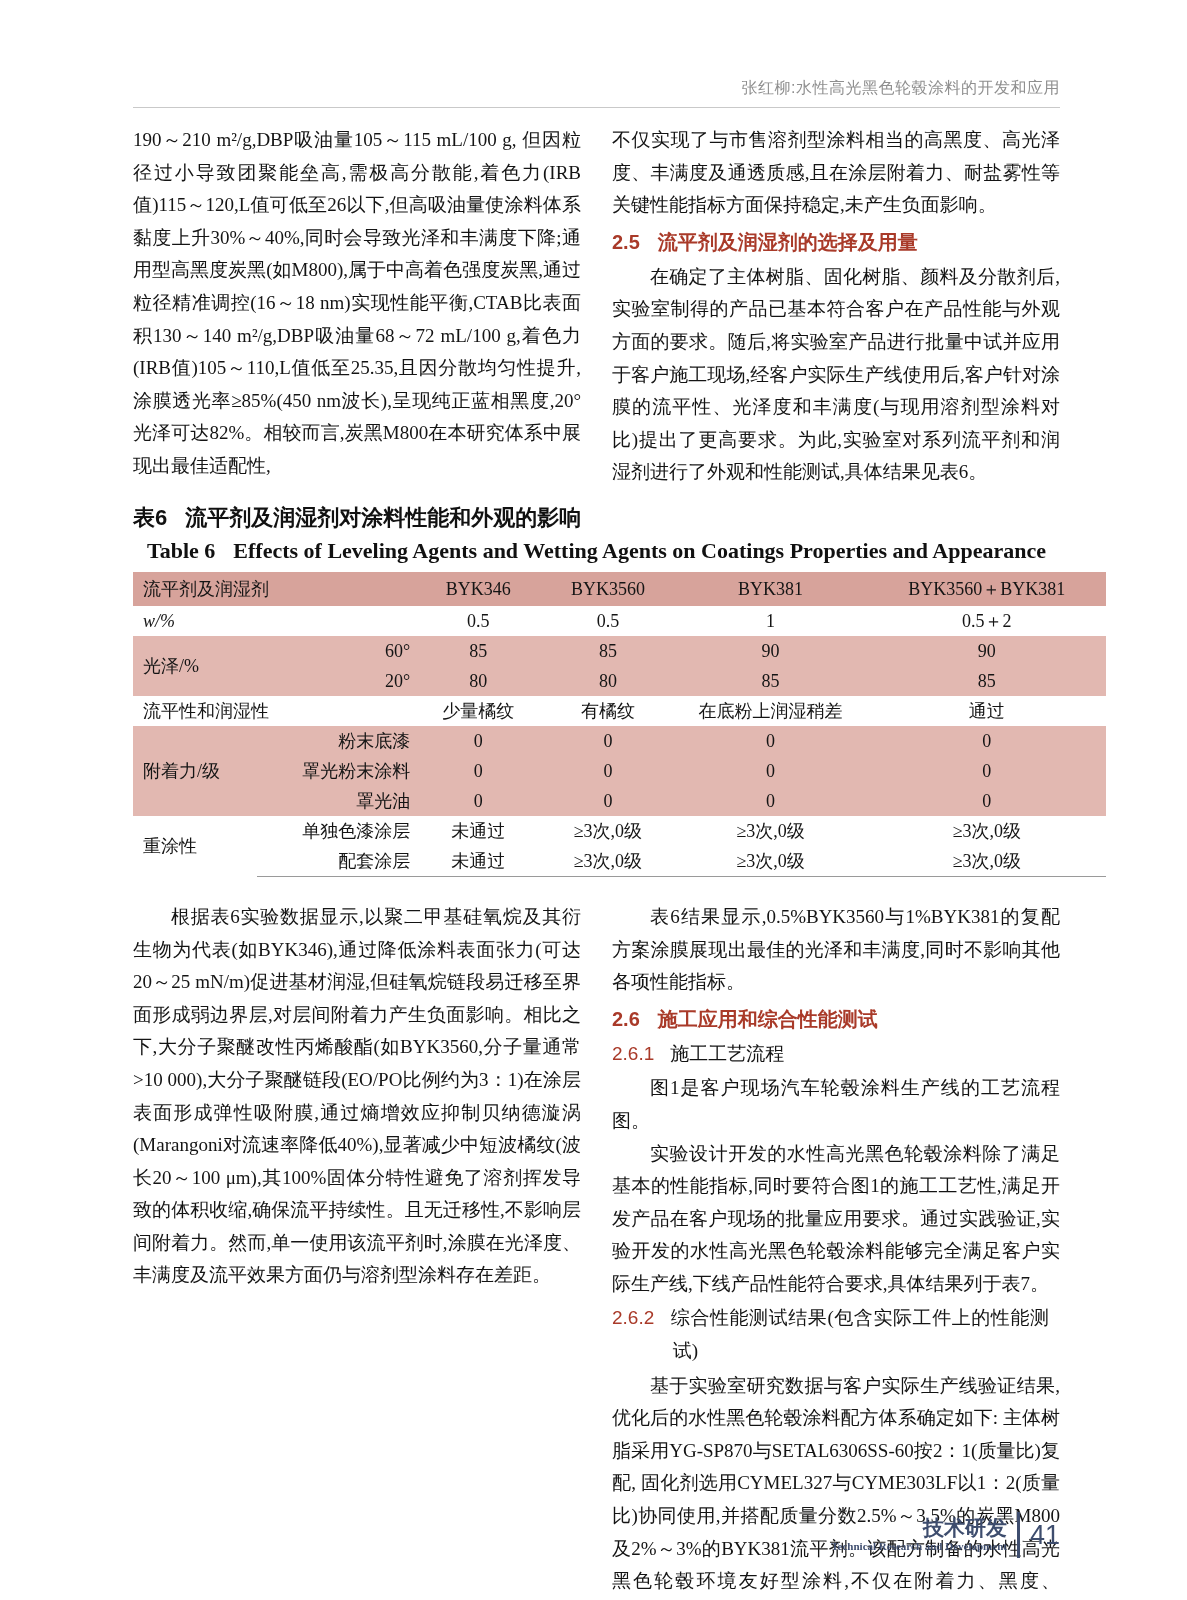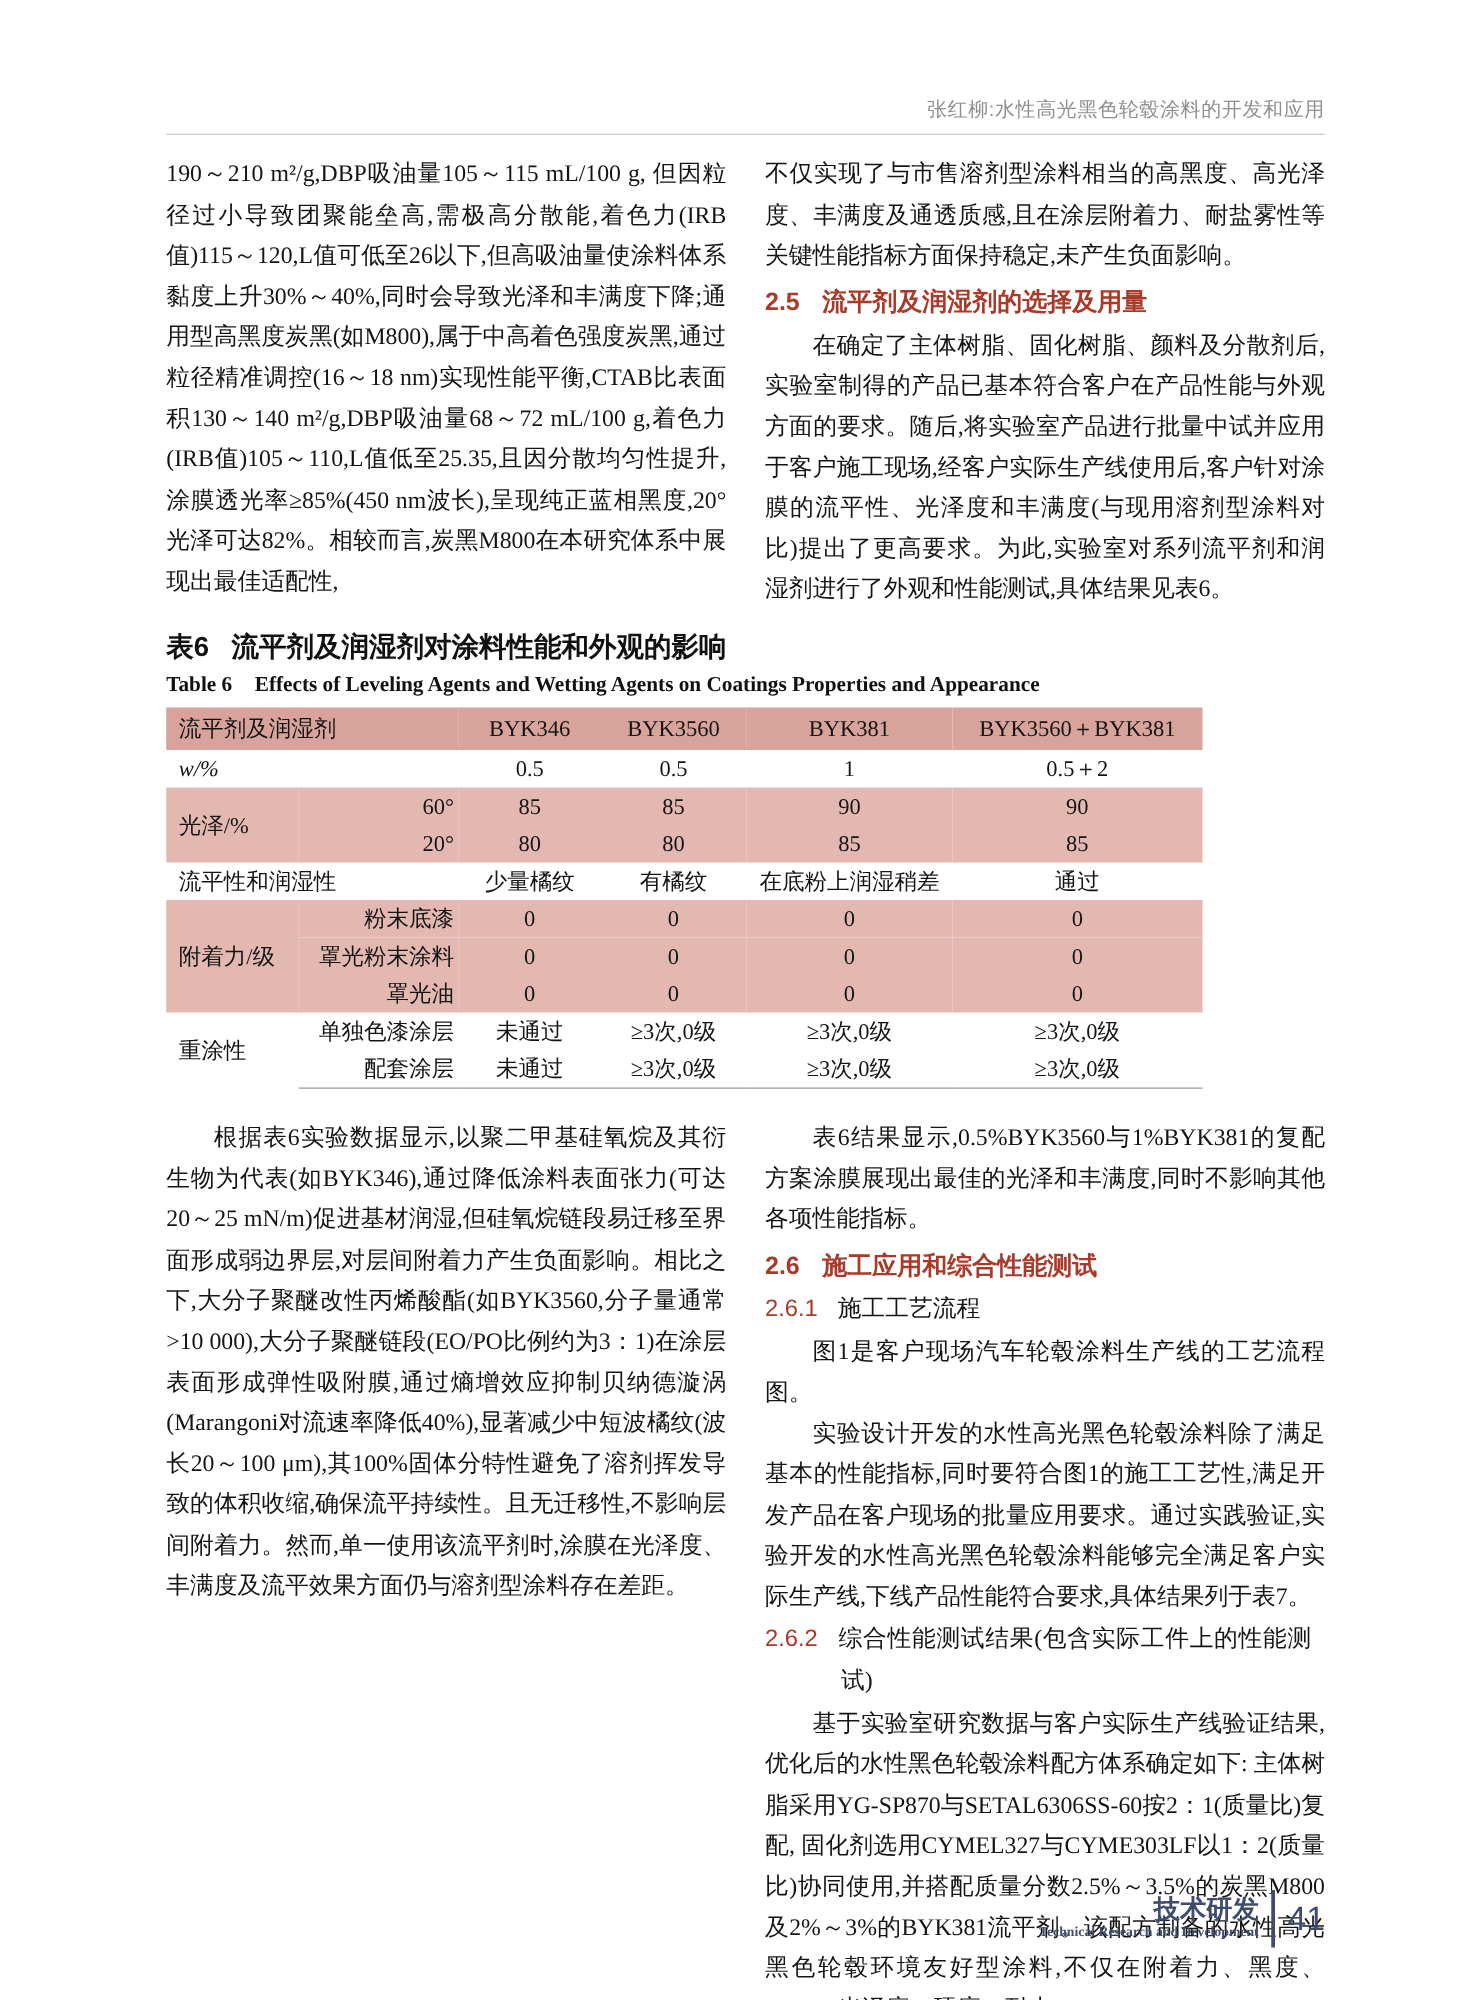--- a/index.html
+++ b/index.html
@@ -37,25 +37,25 @@
   .h-sub .h-num{color:#a93a29;font-family:"Liberation Sans","DejaVu Sans",sans-serif;margin-right:16px;}
   .h-sub .h-title{color:#141414;}
   
   .table-block{margin-top:14px;}
   .tbl-title-cn{
     text-align:left;font-family:Liberation Sans, sans-serif;
     font-weight:bold;font-size:22px;color:#111;
   }
   .tbl-title-cn .gap,.tbl-title-en .gap{display:inline-block;width:18px;}
   .tbl-title-en{
-    font-family:"Liberation Serif","DejaVu Serif",serif;
-    font-weight:bold;font-size:17px;color:#111;margin-top:5px;
+    text-align:center;font-family:"Liberation Serif","DejaVu Serif",serif;
+    font-weight:bold;font-size:22px;color:#111;margin-top:5px;
   }
   table.t6{
-    width:829px;border-collapse:collapse;margin-top:8px;
+    width:973px;border-collapse:collapse;margin-top:8px;
     font-size:18px;color:#141414;border-radius:16px;
   }
   table.t6 td{padding:3px 4px;text-align:center;height:24px;line-height:22px;}
   table.t6 td.lbl{text-align:left;padding-left:10px;}
   table.t6 td.sub{text-align:right;padding-left:4px;}
   table.t6 tr.pink-hdr td{background:#d7a39b;height:28px;}
   table.t6 tr.pink td{background:#e2b8b1;}
   table.t6 tr.last td{border-bottom:1.5px solid #9a9a9a;margin-top:12px;}
   td.ital{font-style:italic;}
   

